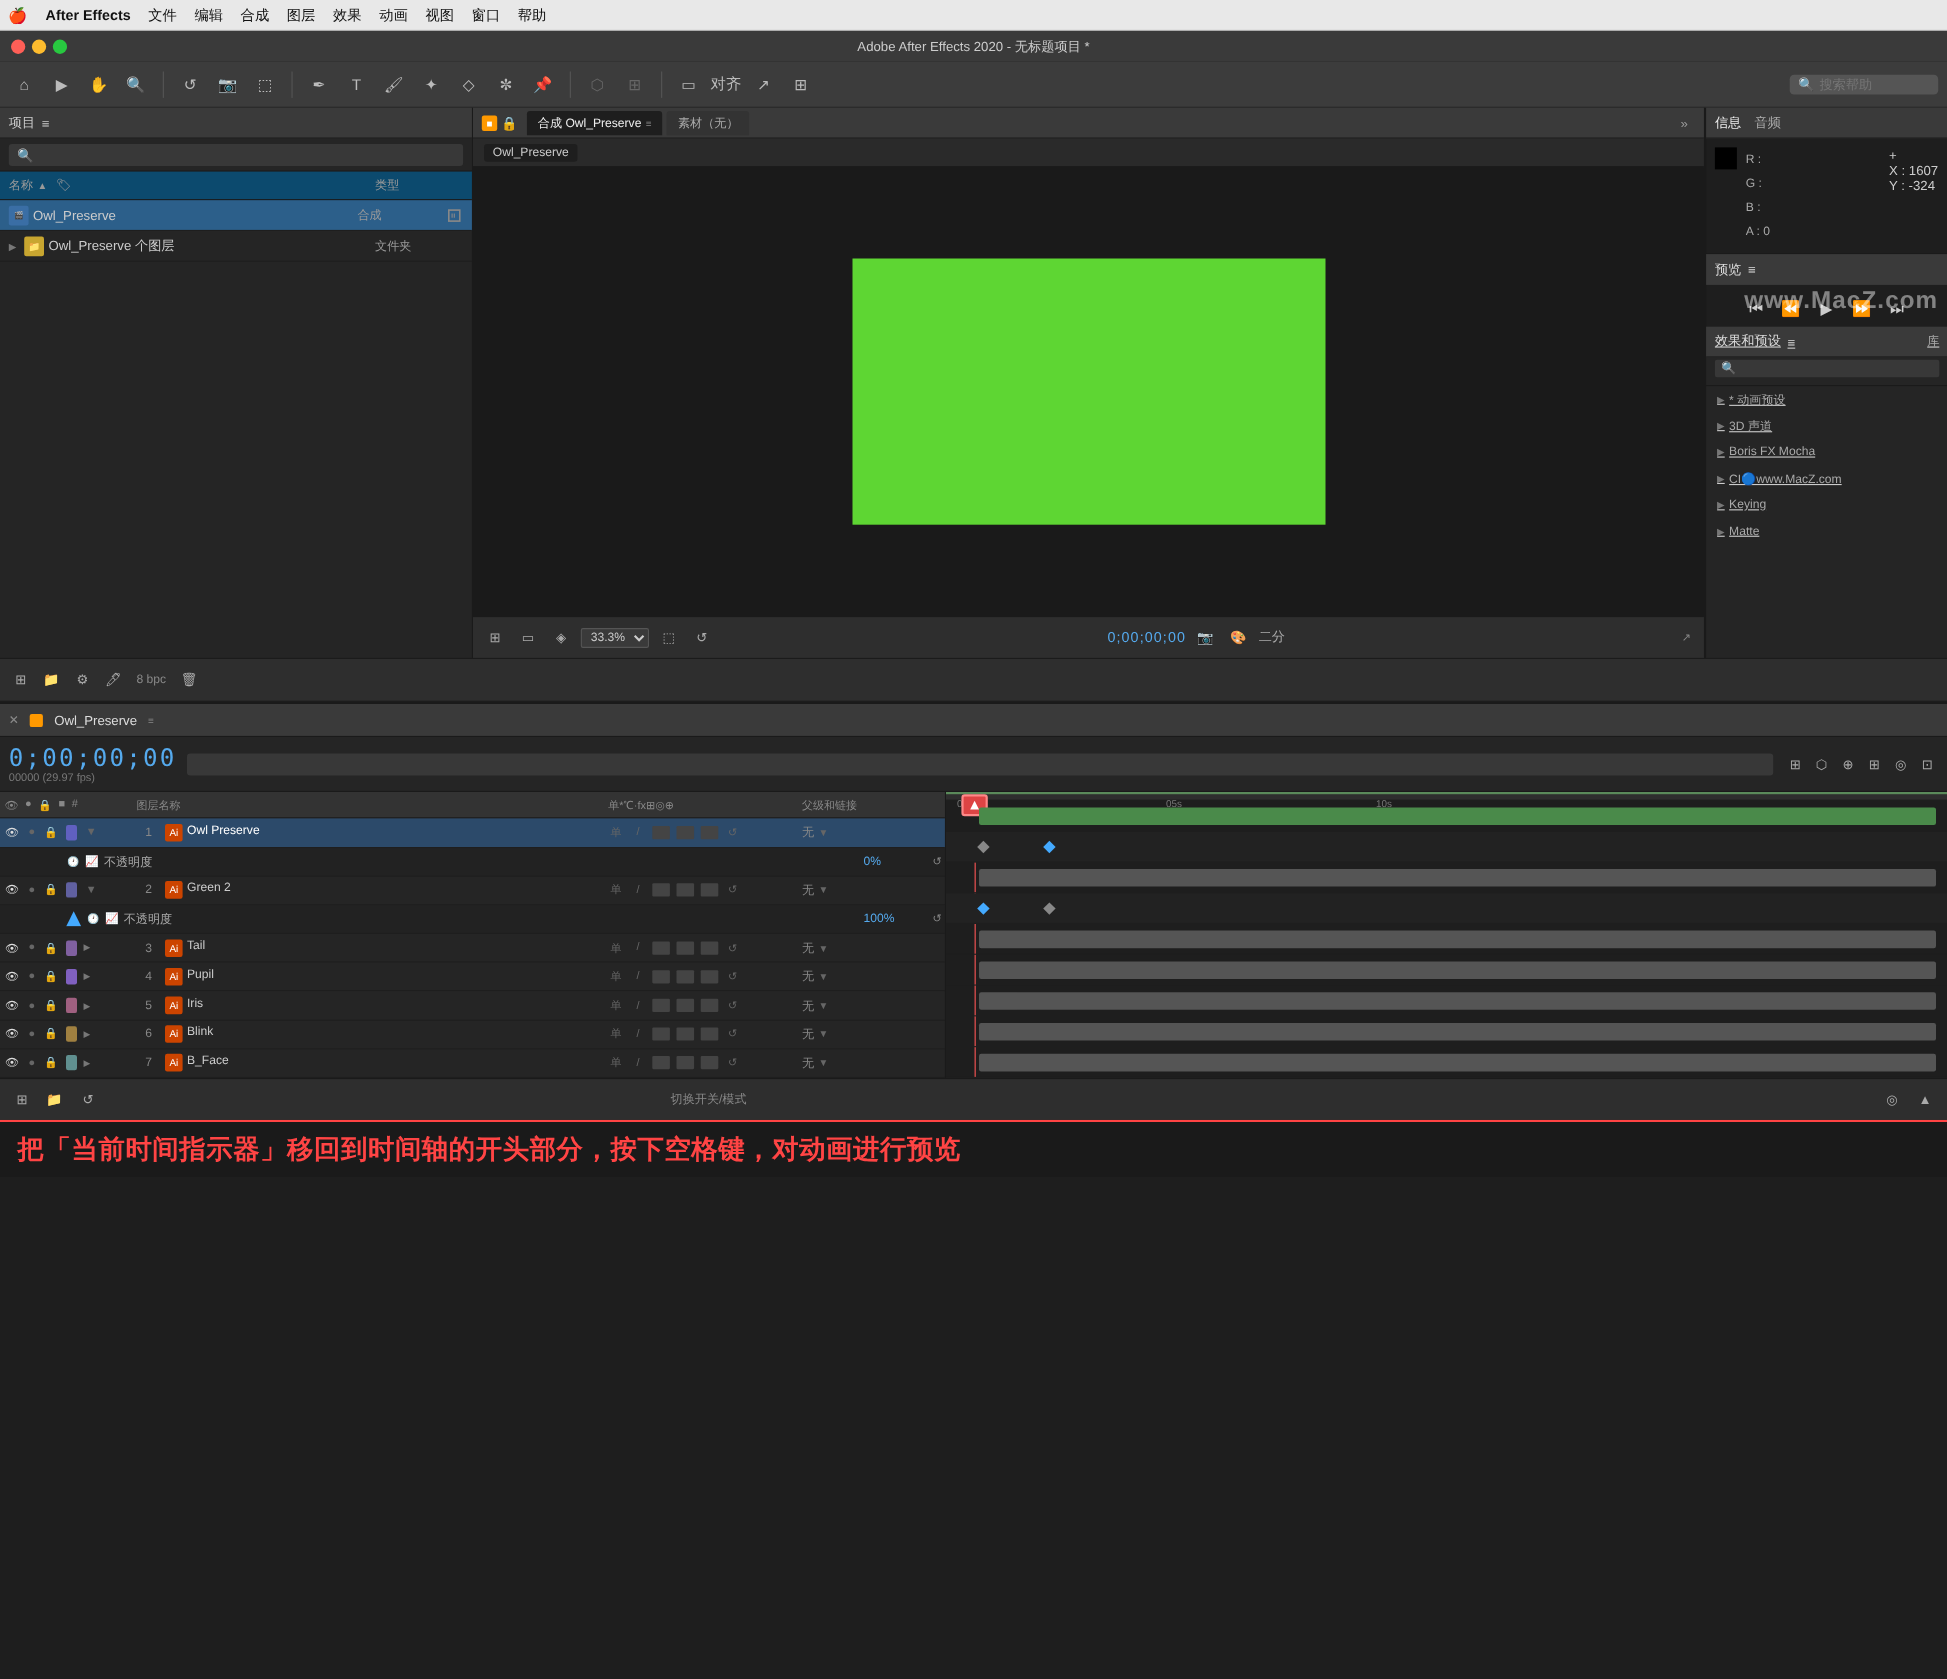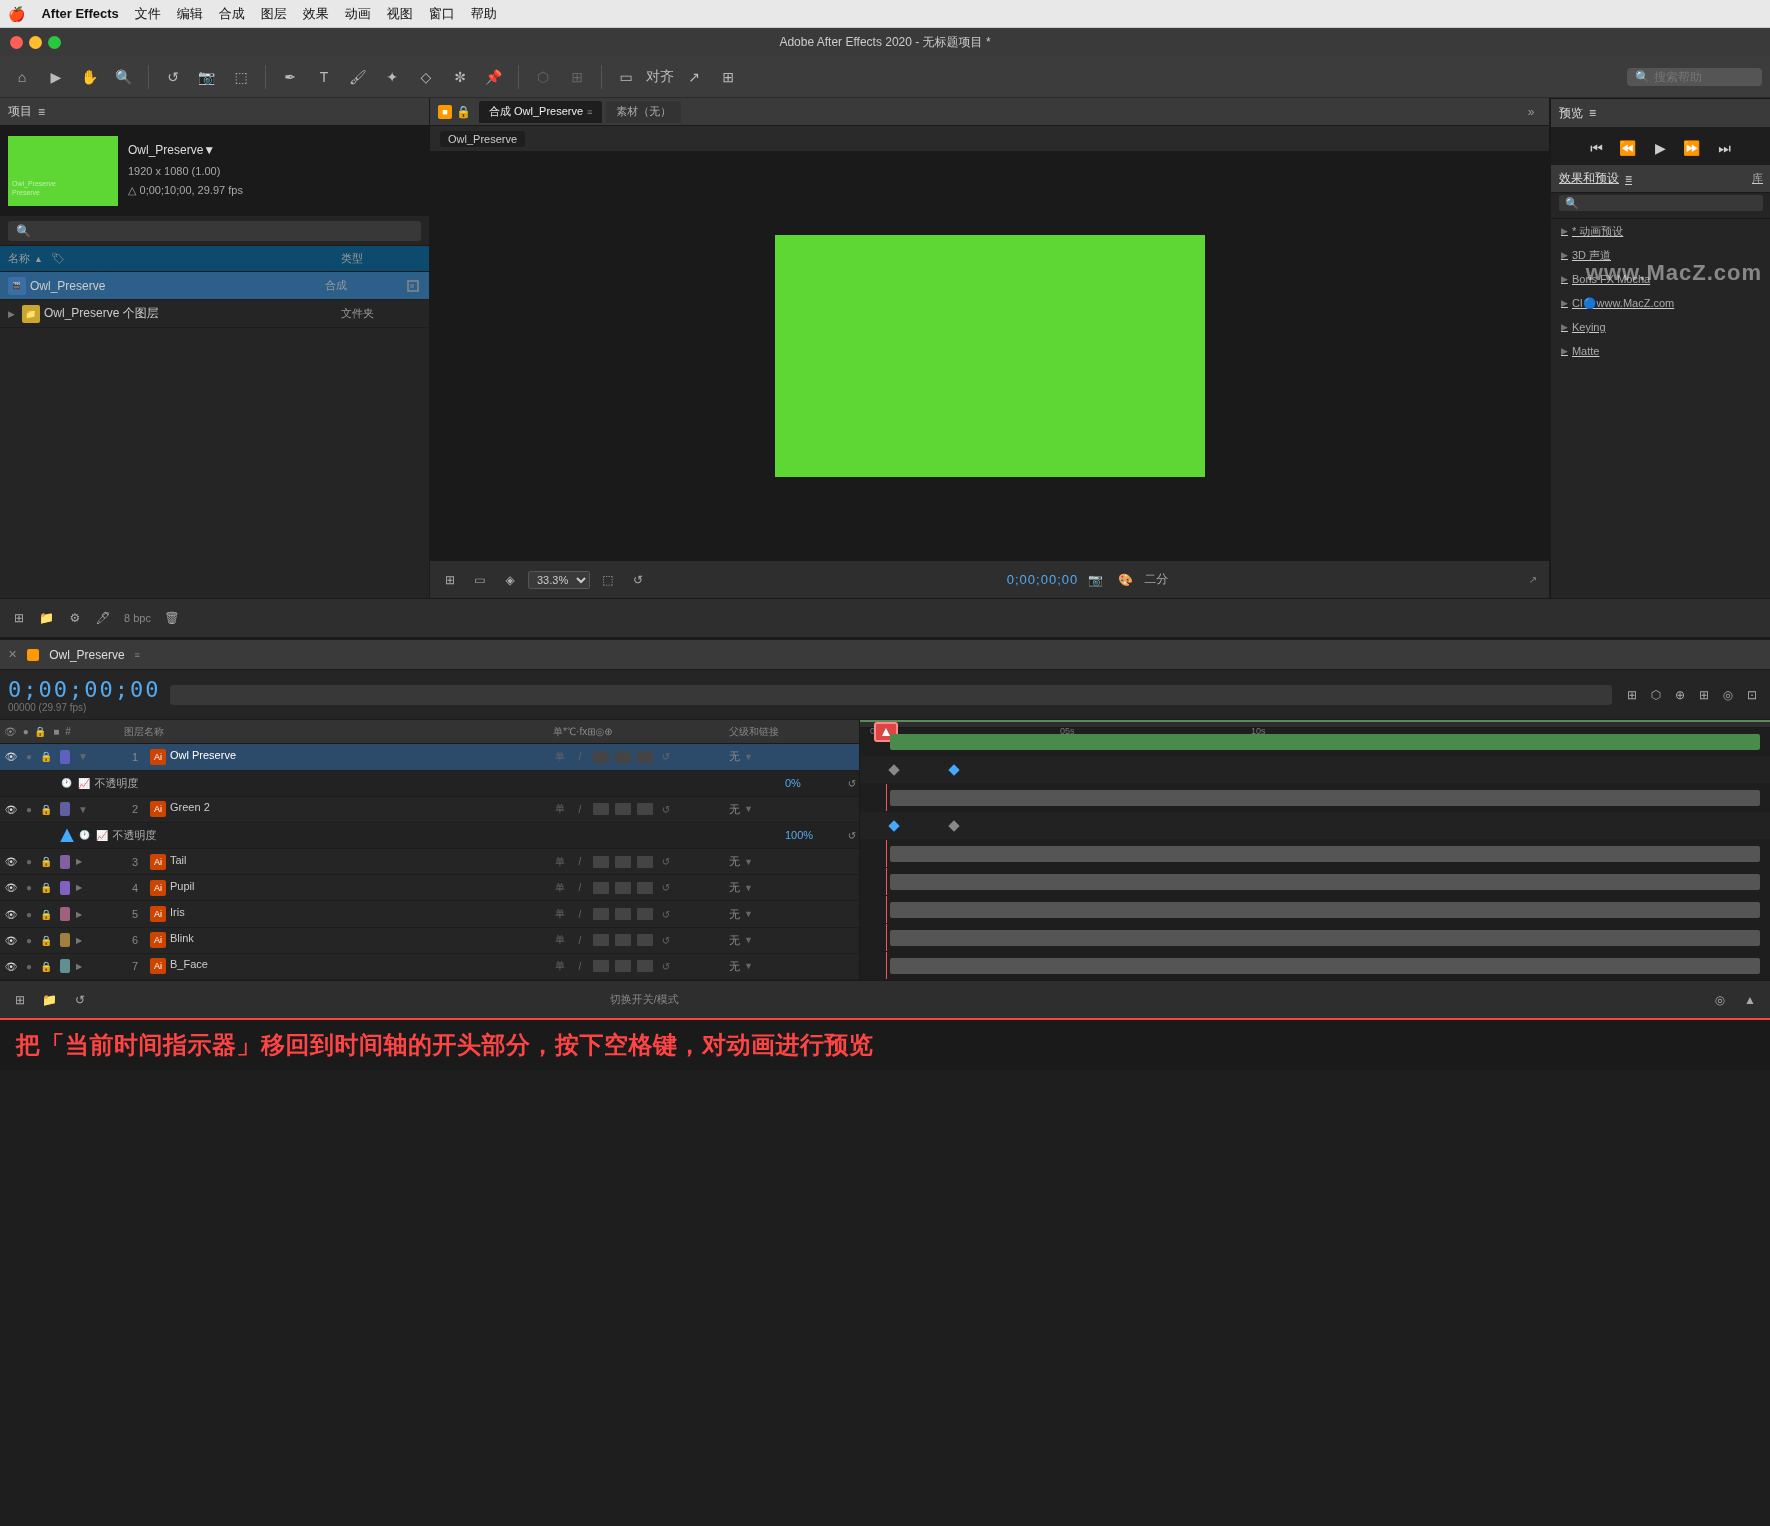--- a/index.html
+++ b/index.html
@@ -739,31 +739,20 @@
   </div>
 </div>
 
 <div style="display:flex; width:100%; height:500px;">
 
   <div class="project-panel">
     <div class="panel-header">
       <span>项目</span>
       <span>≡</span>
     </div>
-    <div class="project-preview">
-      <div class="preview-thumb">
-        <div class="thumb-green"></div>
-        <div class="thumb-text">Owl_Preserve<br>Preserve</div>
-      </div>
-      <div class="preview-info">
-        <div class="preview-name">Owl_Preserve▼</div>
-        <div>1920 x 1080 (1.00)</div>
-        <div>△ 0;00;10;00, 29.97 fps</div>
-      </div>
-    </div>
     <div class="project-search">
       <input type="text" placeholder="🔍" style="">
     </div>
     <div class="project-table-header">
       <div class="col-name">
         <span>名称</span>
         <span class="col-sort-arrow">▲</span>
         <span style="margin-left:4px;font-size:11px;">🏷</span>
       </div>
       <div class="col-type">类型</div>
@@ -828,20 +817,40 @@
       <span class="timecode">0;00;00;00</span>
       <div class="comp-bottom-btn">📷</div>
       <div class="comp-bottom-btn">🎨</div>
       <div class="comp-bottom-btn">二分</div>
       <div style="margin-left:auto;width:16px;height:16px;display:flex;align-items:center;justify-content:center;font-size:10px;color:#888;">↗</div>
     </div>
   </div>
 
   <div class="right-stack">
 
+    <div>
+      <div class="info-tabs">
+        <span class="info-tab active">信息</span>
+        <span class="info-tab">音频</span>
+      </div>
+      <div class="info-content">
+        <div class="color-swatch"></div>
+        <div class="info-values">
+          <div>R :</div>
+          <div>G :</div>
+          <div>B :</div>
+          <div>A : 0</div>
+        </div>
+        <div style="margin-left:auto;">
+          <div>+</div>
+          <div>X : 1607</div>
+          <div>Y : -324</div>
+        </div>
+      </div>
+    </div>
 
     <div style="border-top:1px solid #1a1a1a;">
       <div class="preview-header">
         <span>预览</span>
         <span>≡</span>
       </div>
       <div class="preview-controls">
         <div class="preview-btn">⏮</div>
         <div class="preview-btn">⏪</div>
         <div class="preview-btn">▶</div>

